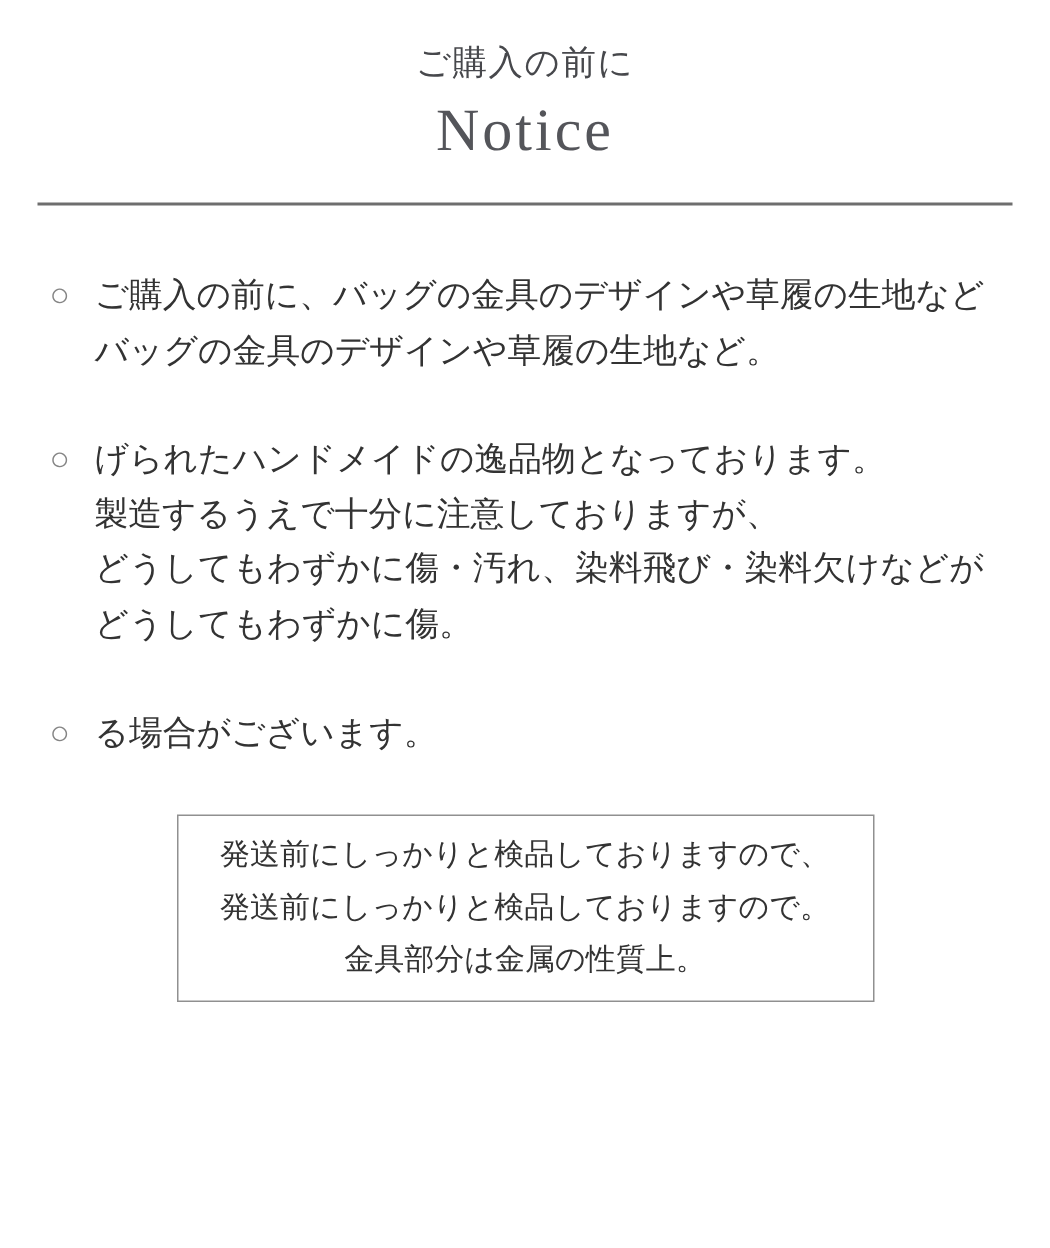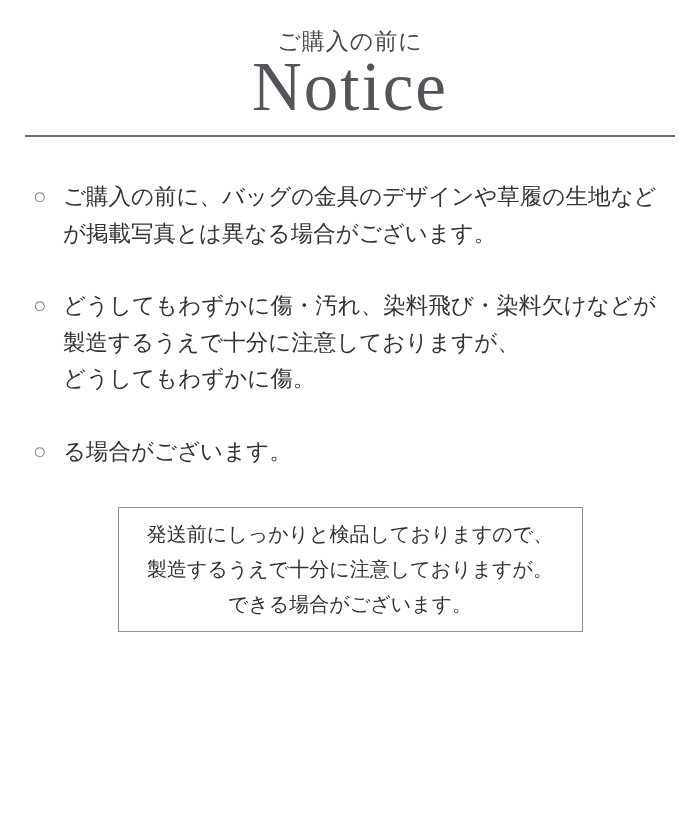--- a/index.html
+++ b/index.html
@@ -25,21 +25,21 @@
   }
   .subtitle {
     font-family: "Liberation Serif", serif;
     font-size: 23px;
     line-height: 27px;
     letter-spacing: 1px;
     color: var(--subtitle, #47484c);
   }
   .title {
     font-family: "Liberation Serif", serif;
-    font-size: 69px;
+    font-size: 40px;
     line-height: 52px;
     letter-spacing: 2px;
     margin-top: 6px;
     color: var(--title, #54555a);
   }
   .divider {
     border: none;
     border-top: 2px solid var(--divider, #6e6e6e);
     margin: 22px 25px 0 25px;
   }
@@ -92,41 +92,42 @@
   </div>
 
   <hr class="divider">
 
   <div class="notes">
 
     <div class="note">
       <span class="bullet">○</span>
       <div class="note-text">
         <span class="line">ご購入の前に、バッグの金具のデザインや草履の生地など</span>
-        <span class="line">が掲載写真とは異なる場合がございます。</span>
+        <span class="line">バッグの金具のデザインや草履の生地など。</span>
       </div>
     </div>
 
     <div class="note">
       <span class="bullet">○</span>
       <div class="note-text">
+        <span class="line">げられたハンドメイドの逸品物となっております。</span>
+        <span class="line">製造するうえで十分に注意しておりますが、</span>
         <span class="line">どうしてもわずかに傷・汚れ、染料飛び・染料欠けなどが</span>
-        <span class="line">製造するうえで十分に注意しておりますが、</span>
         <span class="line">どうしてもわずかに傷。</span>
       </div>
     </div>
 
     <div class="note">
       <span class="bullet">○</span>
       <div class="note-text">
         <span class="line">る場合がございます。</span>
       </div>
     </div>
 
   </div>
 
   <div class="assurance-box">
     <span class="line">発送前にしっかりと検品しておりますので、</span>
-    <span class="line">製造するうえで十分に注意しておりますが。</span>
-    <span class="line">できる場合がございます。</span>
+    <span class="line">発送前にしっかりと検品しておりますので。</span>
+    <span class="line">金具部分は金属の性質上。</span>
   </div>
 
 </div>
 
 </body></html>

